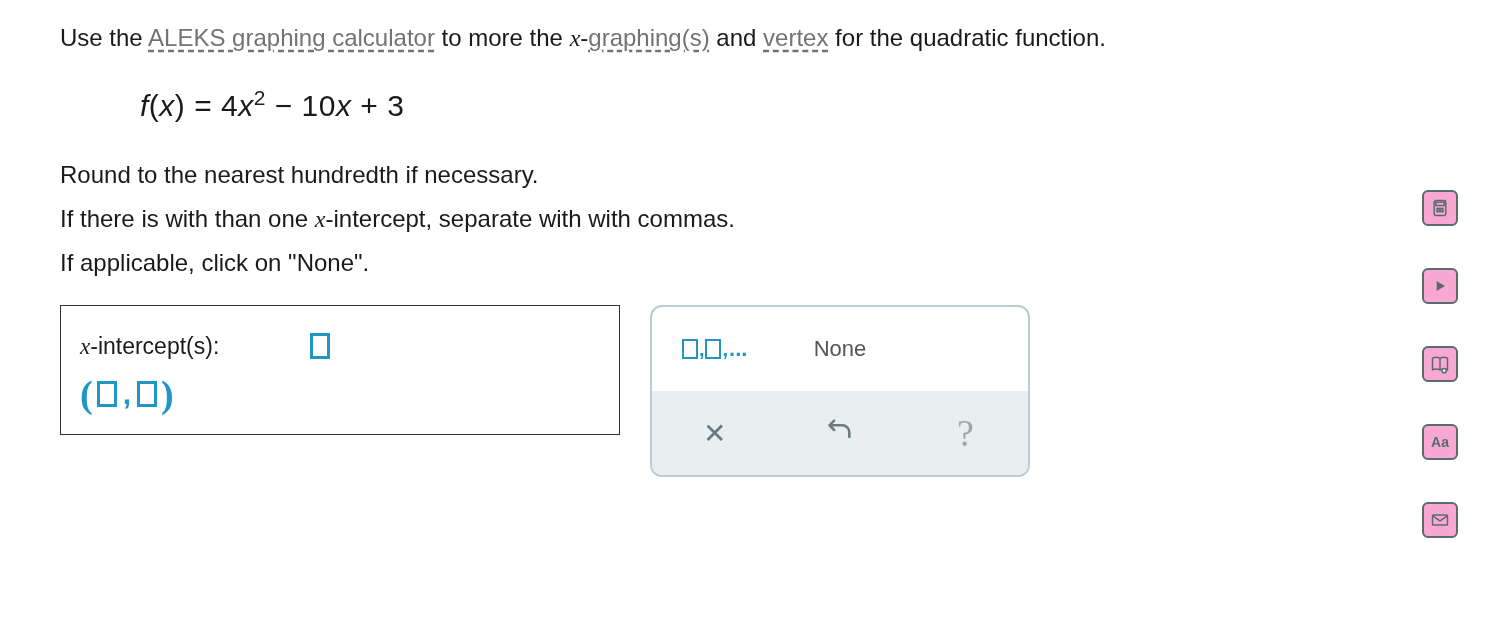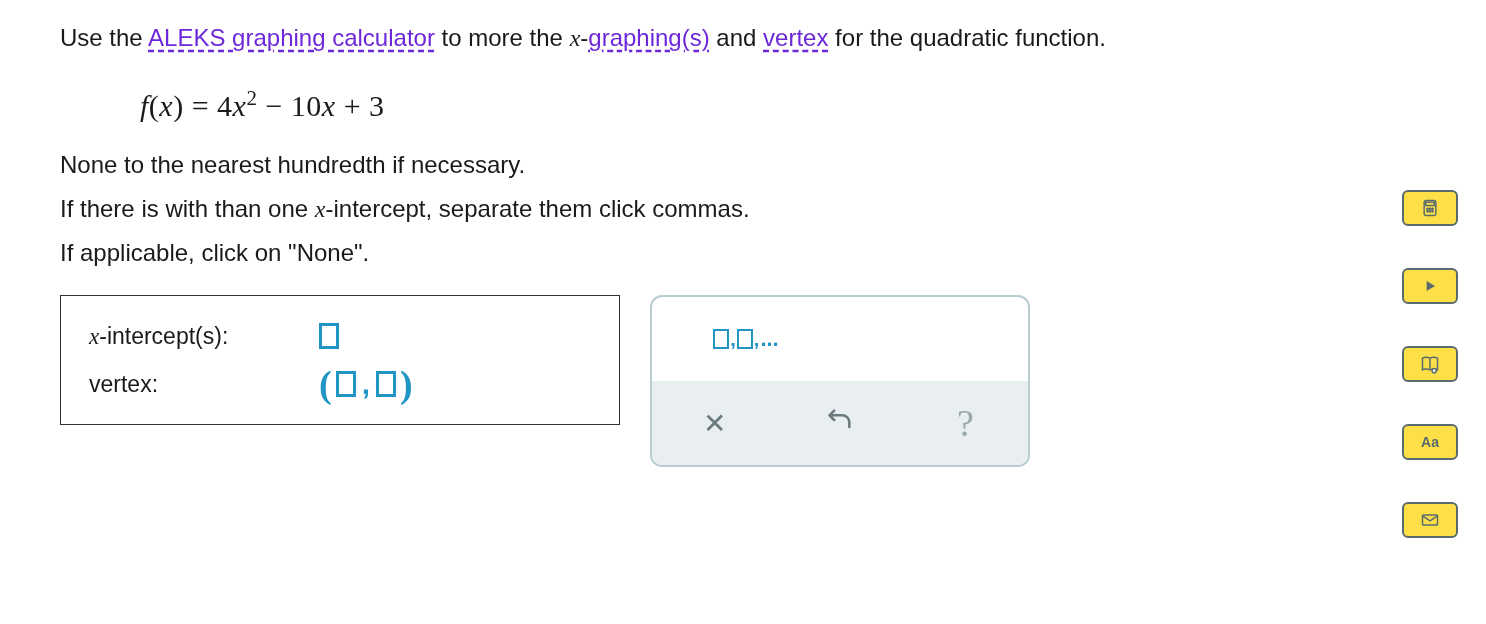--- a/index.html
+++ b/index.html
@@ -11,48 +11,48 @@
       position: relative;
       padding: 20px 60px;
       font-size: 24px;
       color: #1a1a1a;
     }
     .instruction-line {
       line-height: 1.5;
       margin-bottom: 8px;
     }
     .math-link {
-      color: #6d28d9;
+      color: #737373;
       text-decoration: underline;
       text-decoration-style: dashed;
       text-underline-offset: 4px;
       cursor: pointer;
     }
     .math-italic {
       font-style: italic;
       font-family: 'Times New Roman', serif;
     }
     .equation {
-      font-family: Liberation Serif, serif;
+      font-family: Liberation Sans, sans-serif;
       font-size: 30px;
       font-style: italic;
-      margin: 30px 0 24px 80px;
+      margin: 30px 0 34px 80px;
       letter-spacing: 0.5px;
     }
     .equation sup { font-size: 0.7em; vertical-align: super; font-style: normal; }
     .equation .rm { font-style: normal; }
     .answer-area {
       display: flex;
       gap: 30px;
       margin-top: 24px;
       align-items: flex-start;
     }
     .answer-box {
       border: 1px solid #333;
-      padding: 16px 28px;
+      padding: 16px 19px;
       width: 560px;
     }
     .answer-row {
       display: flex;
       align-items: center;
       height: 48px;
     }
     .answer-label {
       width: 230px;
       font-size: 23px;
@@ -131,82 +131,82 @@
     .sidebar {
       position: absolute;
       right: 28px;
       top: 190px;
       display: flex;
       flex-direction: column;
       gap: 42px;
       align-items: center;
     }
     .side-btn {
-      width: 56px;
+      width: 36px;
       height: 36px;
       border: 2px solid #5a6b6e;
       border-radius: 6px;
       display: flex;
       align-items: center;
       justify-content: center;
       cursor: pointer;
       color: #5a6b6e;
-      background: #fde047;
+      background: #f9a8d4;
     }
     .side-btn svg { width: 20px; height: 20px; }
     .side-btn.aa { font-size: 14px; font-weight: bold; }
   </style>
 </head>
 <body>
 
 <div class="instruction-line">
   <span>Use the </span><span class="math-link">ALEKS graphing calculator</span><span> to more the </span><span class="math-italic">x</span><span>-</span><span class="math-link">graphing(s)</span><span> and </span><span class="math-link">vertex</span><span> for the quadratic function.</span>
 </div>
 
 <div class="equation">
   <span>f</span><span class="rm">(</span><span>x</span><span class="rm">)</span><span class="rm"> = </span><span class="rm">4</span><span>x</span><sup>2</sup><span class="rm"> − 10</span><span>x</span><span class="rm"> + 3</span>
 </div>
 
-<div class="instruction-line">None to the nearest hundredth if necessary.</div>
+<div class="instruction-line">Round to the nearest hundredth if necessary.</div>
 <div class="instruction-line">
-  <span>If there is with than one </span><span class="math-italic">x</span><span>-intercept, separate them click commas.</span>
+  <span>If there is with than one </span><span class="math-italic">x</span><span>-intercept, separate with with commas.</span>
 </div>
 <div class="instruction-line">If applicable, click on "None".</div>
 
 <div class="answer-area">
   <div class="answer-box">
     <div class="answer-row">
       <div class="answer-label">
         <span class="math-italic">x</span><span>-intercept(s):</span>
       </div>
       <div class="answer-input-zone">
         <span class="small-box"></span>
       </div>
     </div>
     <div class="answer-row">
-      <div class="answer-label">vertex:</div>
       <div class="answer-input-zone">
         <span class="paren">(</span>
         <span class="small-box"></span>
         <span class="comma-blue">,</span>
         <span class="small-box"></span>
         <span class="paren">)</span>
       </div>
     </div>
   </div>
 
   <div class="tool-panel">
     <div class="tool-row">
       <div class="tool-cell">
         <span class="small-box-inline"></span>
           <span class="tool-comma">,</span>
           <span class="small-box-inline"></span>
           <span class="tool-comma">,</span>
           <span class="tool-dots">...</span>
       </div>
+      <div class="tool-cell">None</div>
       <div class="tool-cell"></div>
     </div>
     <div class="tool-row bottom">
       <div class="tool-cell">
         <span class="x-icon">✕</span>
       </div>
       <div class="tool-cell">
         <span class="undo-icon">
           <svg viewBox="0 0 24 24" fill="none" stroke="#6b7b7f" stroke-width="2.2" stroke-linecap="round" stroke-linejoin="round">
             <path d="M3 8 L7 4 M3 8 L7 12 M3 8 H14 a6 6 0 0 1 6 6 v4"></path>

